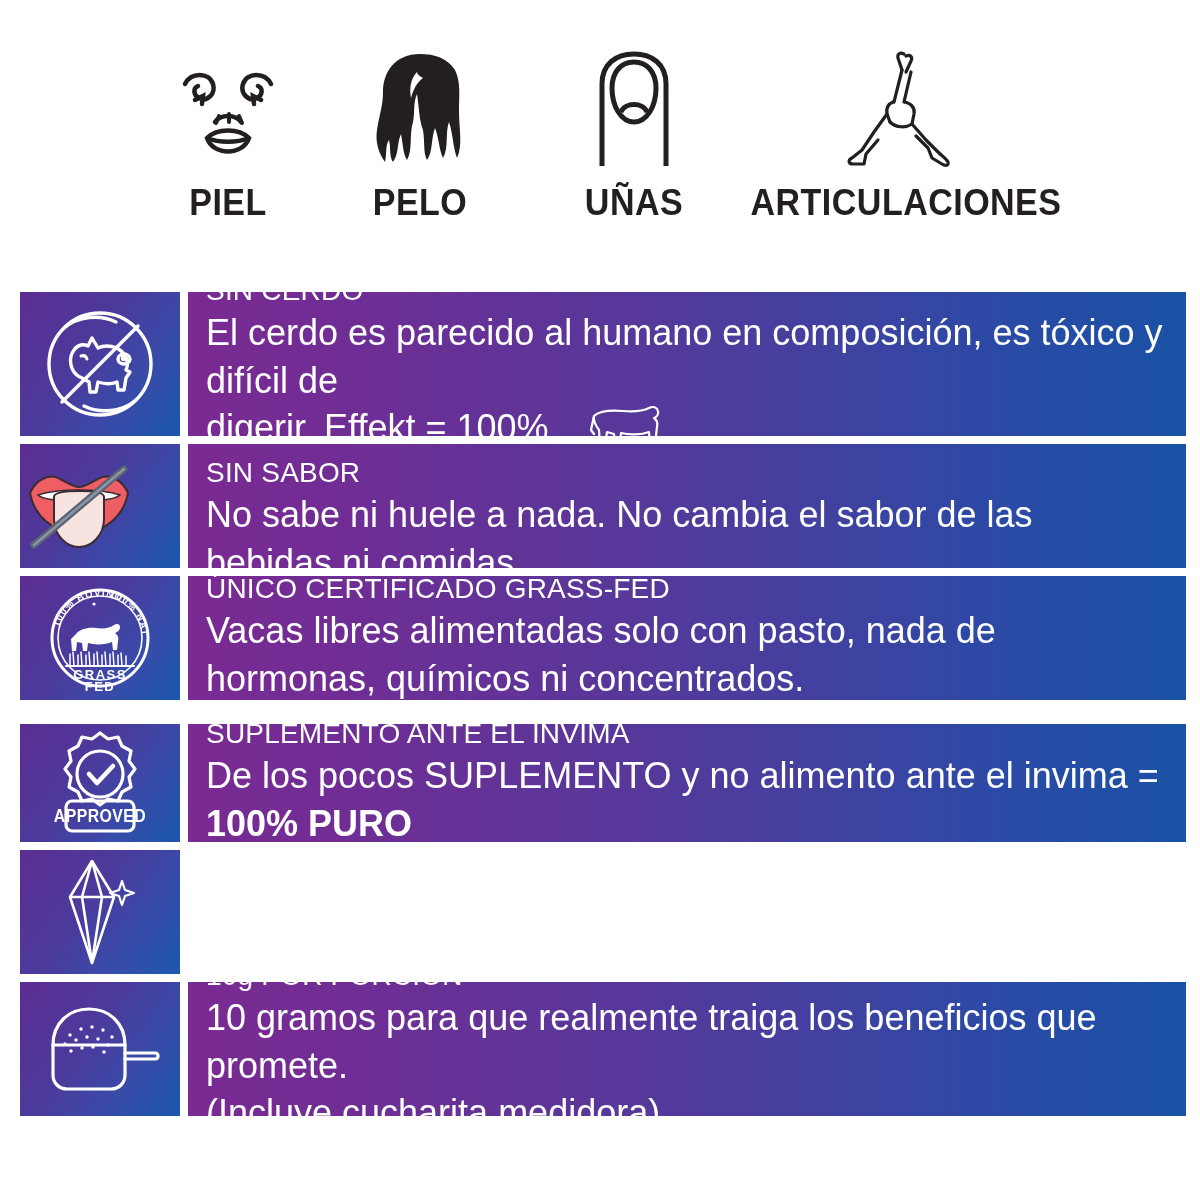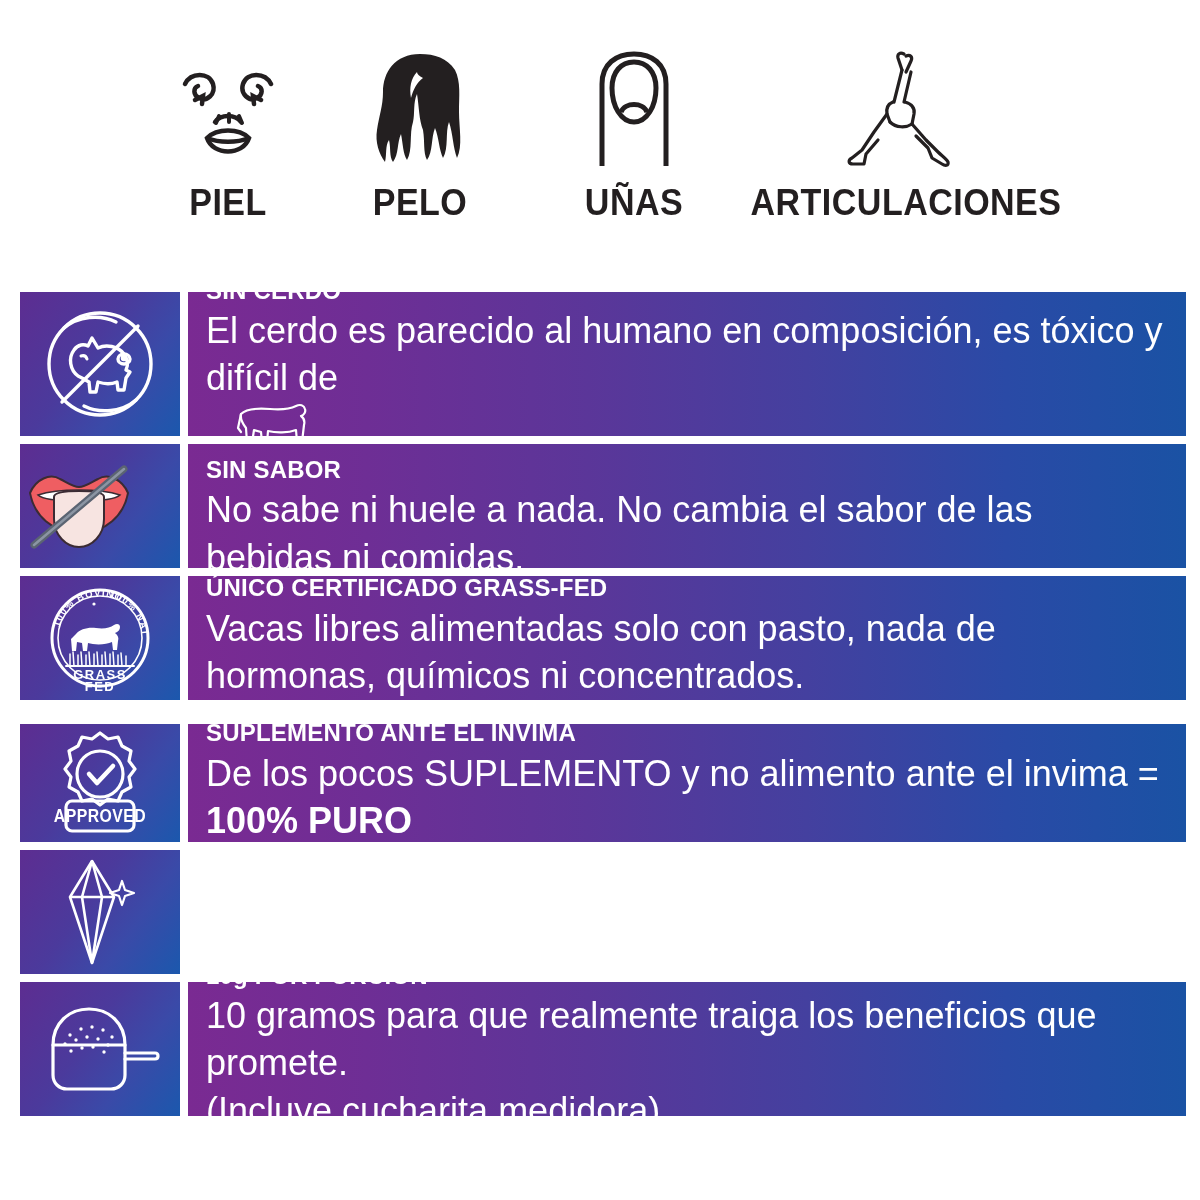--- a/index.html
+++ b/index.html
@@ -48,22 +48,22 @@
   .text-box {
     flex:1 1 auto;
     margin-left:8px; margin-right:14px;
     background:linear-gradient(90deg,#7a2a92 0%, #6e2e95 18%, #5b3699 40%, #44409f 62%, #2a4aa6 82%, #1a52a4 100%);
     padding:12px 18px 14px 18px;
     color:#ffffff;
     display:flex; flex-direction:column; justify-content:center;
   }
   .f-title {
     font-family:"Liberation Sans Narrow","Liberation Sans",sans-serif;
-    font-weight:700;
-    font-size:24px;
+    font-weight:400;
+    font-size:28px;
     letter-spacing:0.2px;
     line-height:1.18;
     transform-origin:left center;
   }
   .f-desc {
     font-family:"Liberation Sans Narrow","Liberation Sans",sans-serif;
     font-weight:400;
     font-size:36px;
     line-height:1.32;
     margin-top:2px;
@@ -171,20 +171,21 @@
             <ellipse cx="84" cy="55" rx="6" ry="5"></ellipse>
             <circle cx="84" cy="54" r="1.6" fill="#ffffff"></circle>
             <path d="M41 52 c3 -1 5 0 6 3" stroke-width="3"></path>
           </g>
         </svg>
       </div>
       <div class="text-box">
         <div class="f-title">SIN CERDO</div>
         <div class="f-desc">
           <span>El cerdo es parecido al humano en composición, es tóxico y difícil de</span><br>
+          <span>digerir. Effekt = 100%</span>
           <span class="inline-cow">
             <svg width="82" height="46" viewBox="0 0 82 46">
               <g fill="none" stroke="#ffffff" stroke-width="2.2" stroke-linejoin="round" stroke-linecap="round">
                 <path d="M9 12 C14 7, 26 6, 38 7 C50 8, 58 7, 64 4 C68 2, 72 3, 73 7
                          C74 10, 72 13, 69 14 C72 16, 73 19, 72 23 L70 40 L65 40 L64 28
                          C56 31, 44 31, 36 29 L35 41 L30 41 L29 30 L22 28 L20 41 L15 41 L14 26
                          C11 22, 8 17, 9 12 Z"></path>
                 <path d="M9 12 L6 26 L9 30"></path>
               </g>
             </svg>

